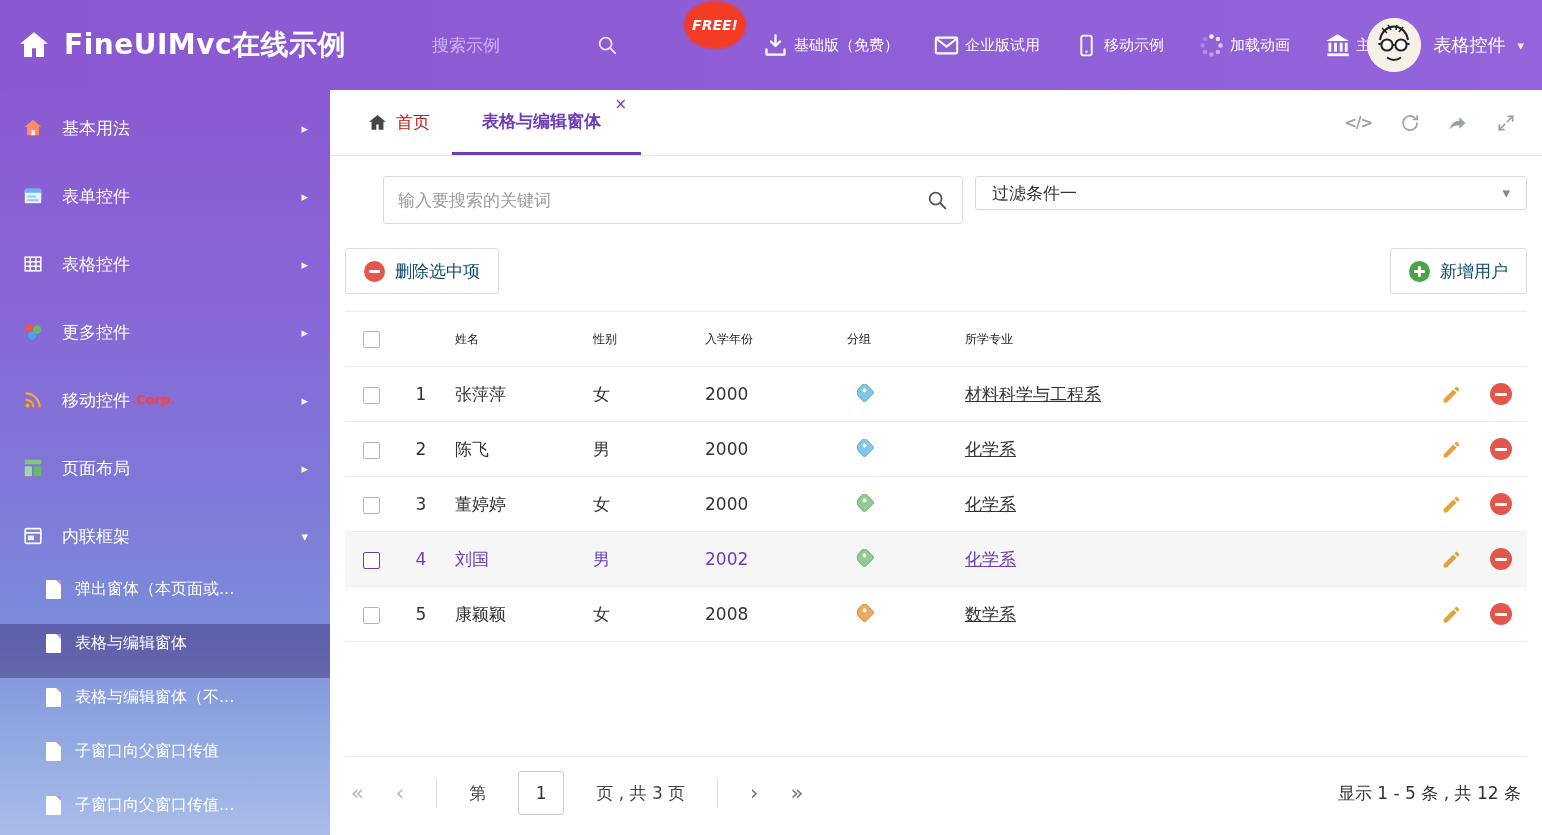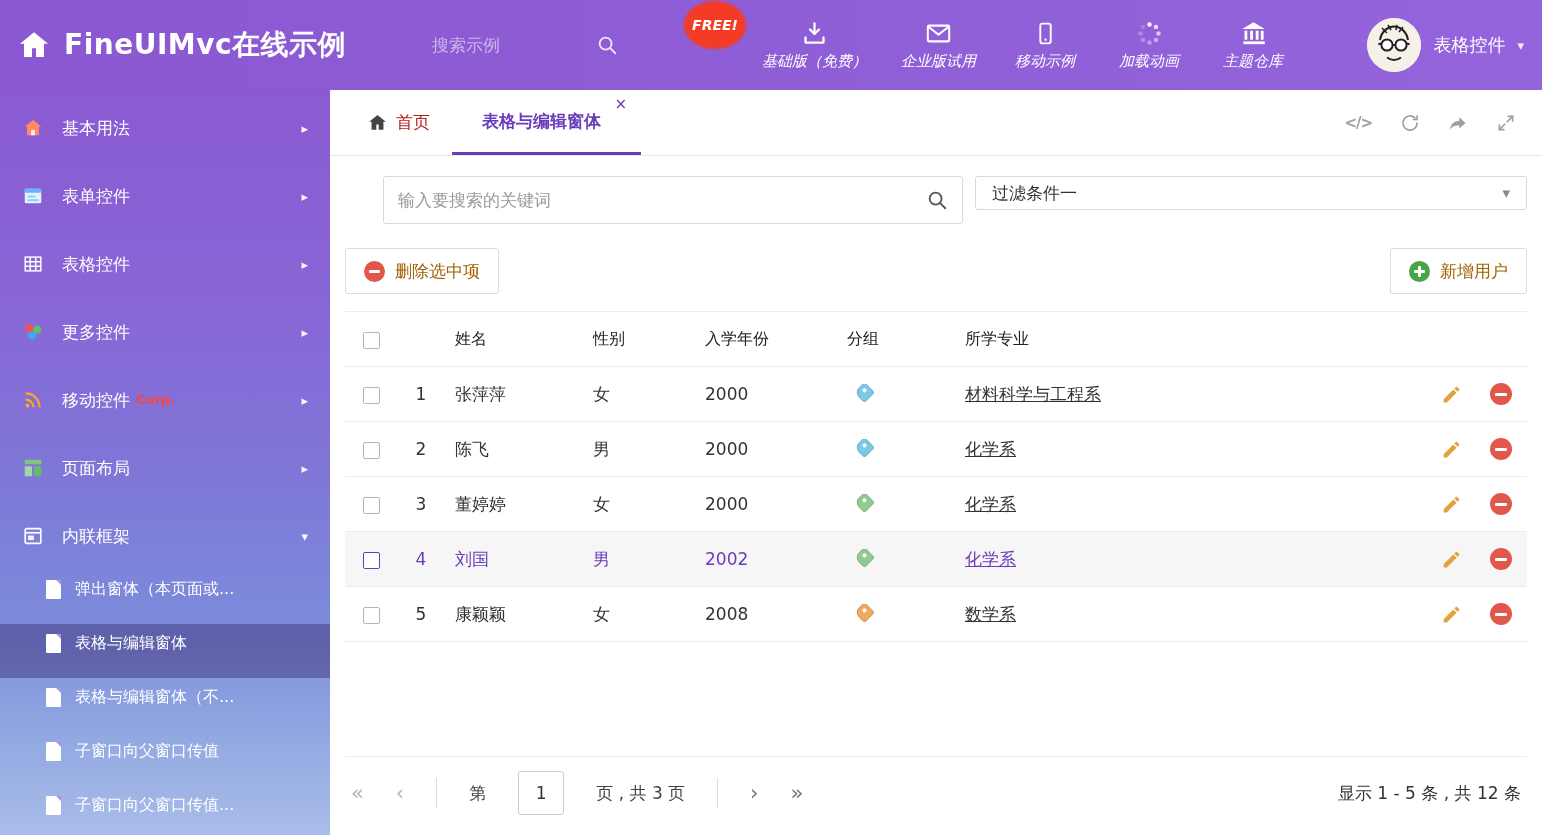--- a/index.html
+++ b/index.html
@@ -12,21 +12,21 @@
   .brand { position:absolute; left:18px; top:0; height:90px; display:flex; align-items:center; gap:14px; cursor:pointer; }
   .brand-icon svg { width:32px; height:32px; display:block; }
   .brand-title { font-size:28px; font-weight:bold; letter-spacing:.5px; white-space:nowrap; }
   .hsearch { position:absolute; left:432px; top:0; height:90px; display:flex; align-items:center; gap:14px; }
   .hsearch input { width:150px; background:transparent; border:none; outline:none; color:#fff; font-size:17px; font-family:inherit; }
   .hsearch input::placeholder { color:rgba(255,255,255,.55); }
   .hsearch-icon { cursor:pointer; opacity:.85; }
   .hsearch-icon svg { width:22px; height:22px; display:block; }
   .free-badge { position:absolute; left:685px; top:2px; width:60px; height:46px; background:#f43b26; border-radius:50%; display:flex; align-items:center; justify-content:center; font-size:14px; font-style:italic; font-weight:bold; color:#fff; box-shadow:0 0 0 2px rgba(244,59,38,.55); }
   .hnav { position:absolute; left:762px; top:0; height:90px; display:flex; align-items:center; gap:34px; }
-  .hnav-item { display:flex; flex-direction:column; align-items:center; gap:5px; cursor:pointer; min-width:70px;font-style:italic; }
+  .hnav-item { display:flex; flex-direction:row; align-items:center; gap:5px; cursor:pointer; min-width:70px; }
   .hnav-icon { height:28px; display:flex; align-items:flex-end; }
   .hnav-icon svg { display:block; }
   .hnav-label { font-size:15px; white-space:nowrap; }
   .huser { position:absolute; right:18px; top:0; height:90px; display:flex; align-items:center; gap:12px; cursor:pointer; }
   .avatar { width:54px; height:54px; border-radius:50%; overflow:hidden; background:#f7f3ea; display:block; }
   .avatar svg { display:block; }
   .huser-name { font-size:18px; }
   .huser-caret { font-size:13px; opacity:.9; }
 
   
@@ -62,30 +62,30 @@
   .filter-row { display:flex; gap:12px; }
   .search-box { width:580px; height:48px; border:1px solid #d9d9d9; border-radius:3px; display:flex; align-items:center; padding:0 14px; background:#fff;margin-left:38px; }
   .search-box input { flex:1; border:none; outline:none; font-size:17px; color:#555; font-family:inherit; }
   .search-box input::placeholder { color:#9a9a9a; }
   .search-box .sb-icon { color:#555; cursor:pointer; display:flex; }
   .search-box .sb-icon svg { width:22px; height:22px; }
   .filter-select { flex:1; height:30px; border:1px solid #d9d9d9; border-radius:3px; display:flex; align-items:center; justify-content:space-between; padding:16px 16px; font-size:17px; color:#333; cursor:pointer; background:#fff; }
   .fs-caret { color:#888; font-size:15px; }
 
   .btn-row { display:flex; justify-content:space-between; margin-top:24px; }
-  .btn { height:46px; border:1px solid #dcdcdc; border-radius:3px; background:#fff; display:inline-flex; align-items:center; gap:10px; padding:0 18px; font-size:17px; color:#a16207; cursor:pointer; font-family:inherit; }
+  .btn { height:46px; border:1px solid #dcdcdc; border-radius:3px; background:#fff; display:inline-flex; align-items:center; gap:10px; padding:0 18px; font-size:17px; color:#0c4a6e; cursor:pointer; font-family:inherit; }
   .icon-circle { width:21px; height:21px; border-radius:50%; position:relative; display:inline-block; flex:0 0 21px; }
   .icon-circle.red { background:#e2574c; }
   .icon-circle.green { background:#47a447; }
   .icon-circle::before { content:""; position:absolute; left:5px; right:5px; top:9px; height:3px; background:#fff; border-radius:1px; }
   .icon-circle.green::after { content:""; position:absolute; top:5px; bottom:5px; left:9px; width:3px; background:#fff; border-radius:1px; }
 
   .grid { margin-top:17px; }
   .grid-header, .grid-row { display:grid; grid-template-columns:52px 48px 138px 112px 142px 118px 1fr 48px 52px; align-items:center; }
-  .grid-header { height:56px; border-top:1px solid #ececec; border-bottom:1px solid #ececec; font-size:16px; color:#222; }
+  .grid-header { height:56px; border-top:1px solid #ececec; border-bottom:1px solid #ececec; font-size:12px; color:#222; }
   .grid-row { height:55px; border-bottom:1px solid #ececec; font-size:17px; color:#333; }
   .grid-row.selected { background:#f6f6f6; color:#6a3cba; }
   .cell { padding-left:10px; white-space:nowrap; overflow:hidden; text-overflow:ellipsis; }
   .cell.ck { padding-left:18px; }
   .cell.num { text-align:center; padding-left:0; }
   .cell.action { display:flex; justify-content:center; padding-left:0; }
   .cb { width:17px; height:17px; border:1px solid #b5b5b5; border-radius:2px; background:#fff; display:inline-block; cursor:pointer; vertical-align:middle; }
   .selected .cb { border-color:#6a3cba; }
   .tag { width:15px; height:15px; border-radius:3px 3px 3px 7px; transform:rotate(45deg); display:inline-block; position:relative; margin-left:10px; border:1px solid rgba(0,0,0,.12); }
   .tag::after { content:""; position:absolute; top:3px; left:3px; width:4px; height:4px; border-radius:50%; background:#fff; }

